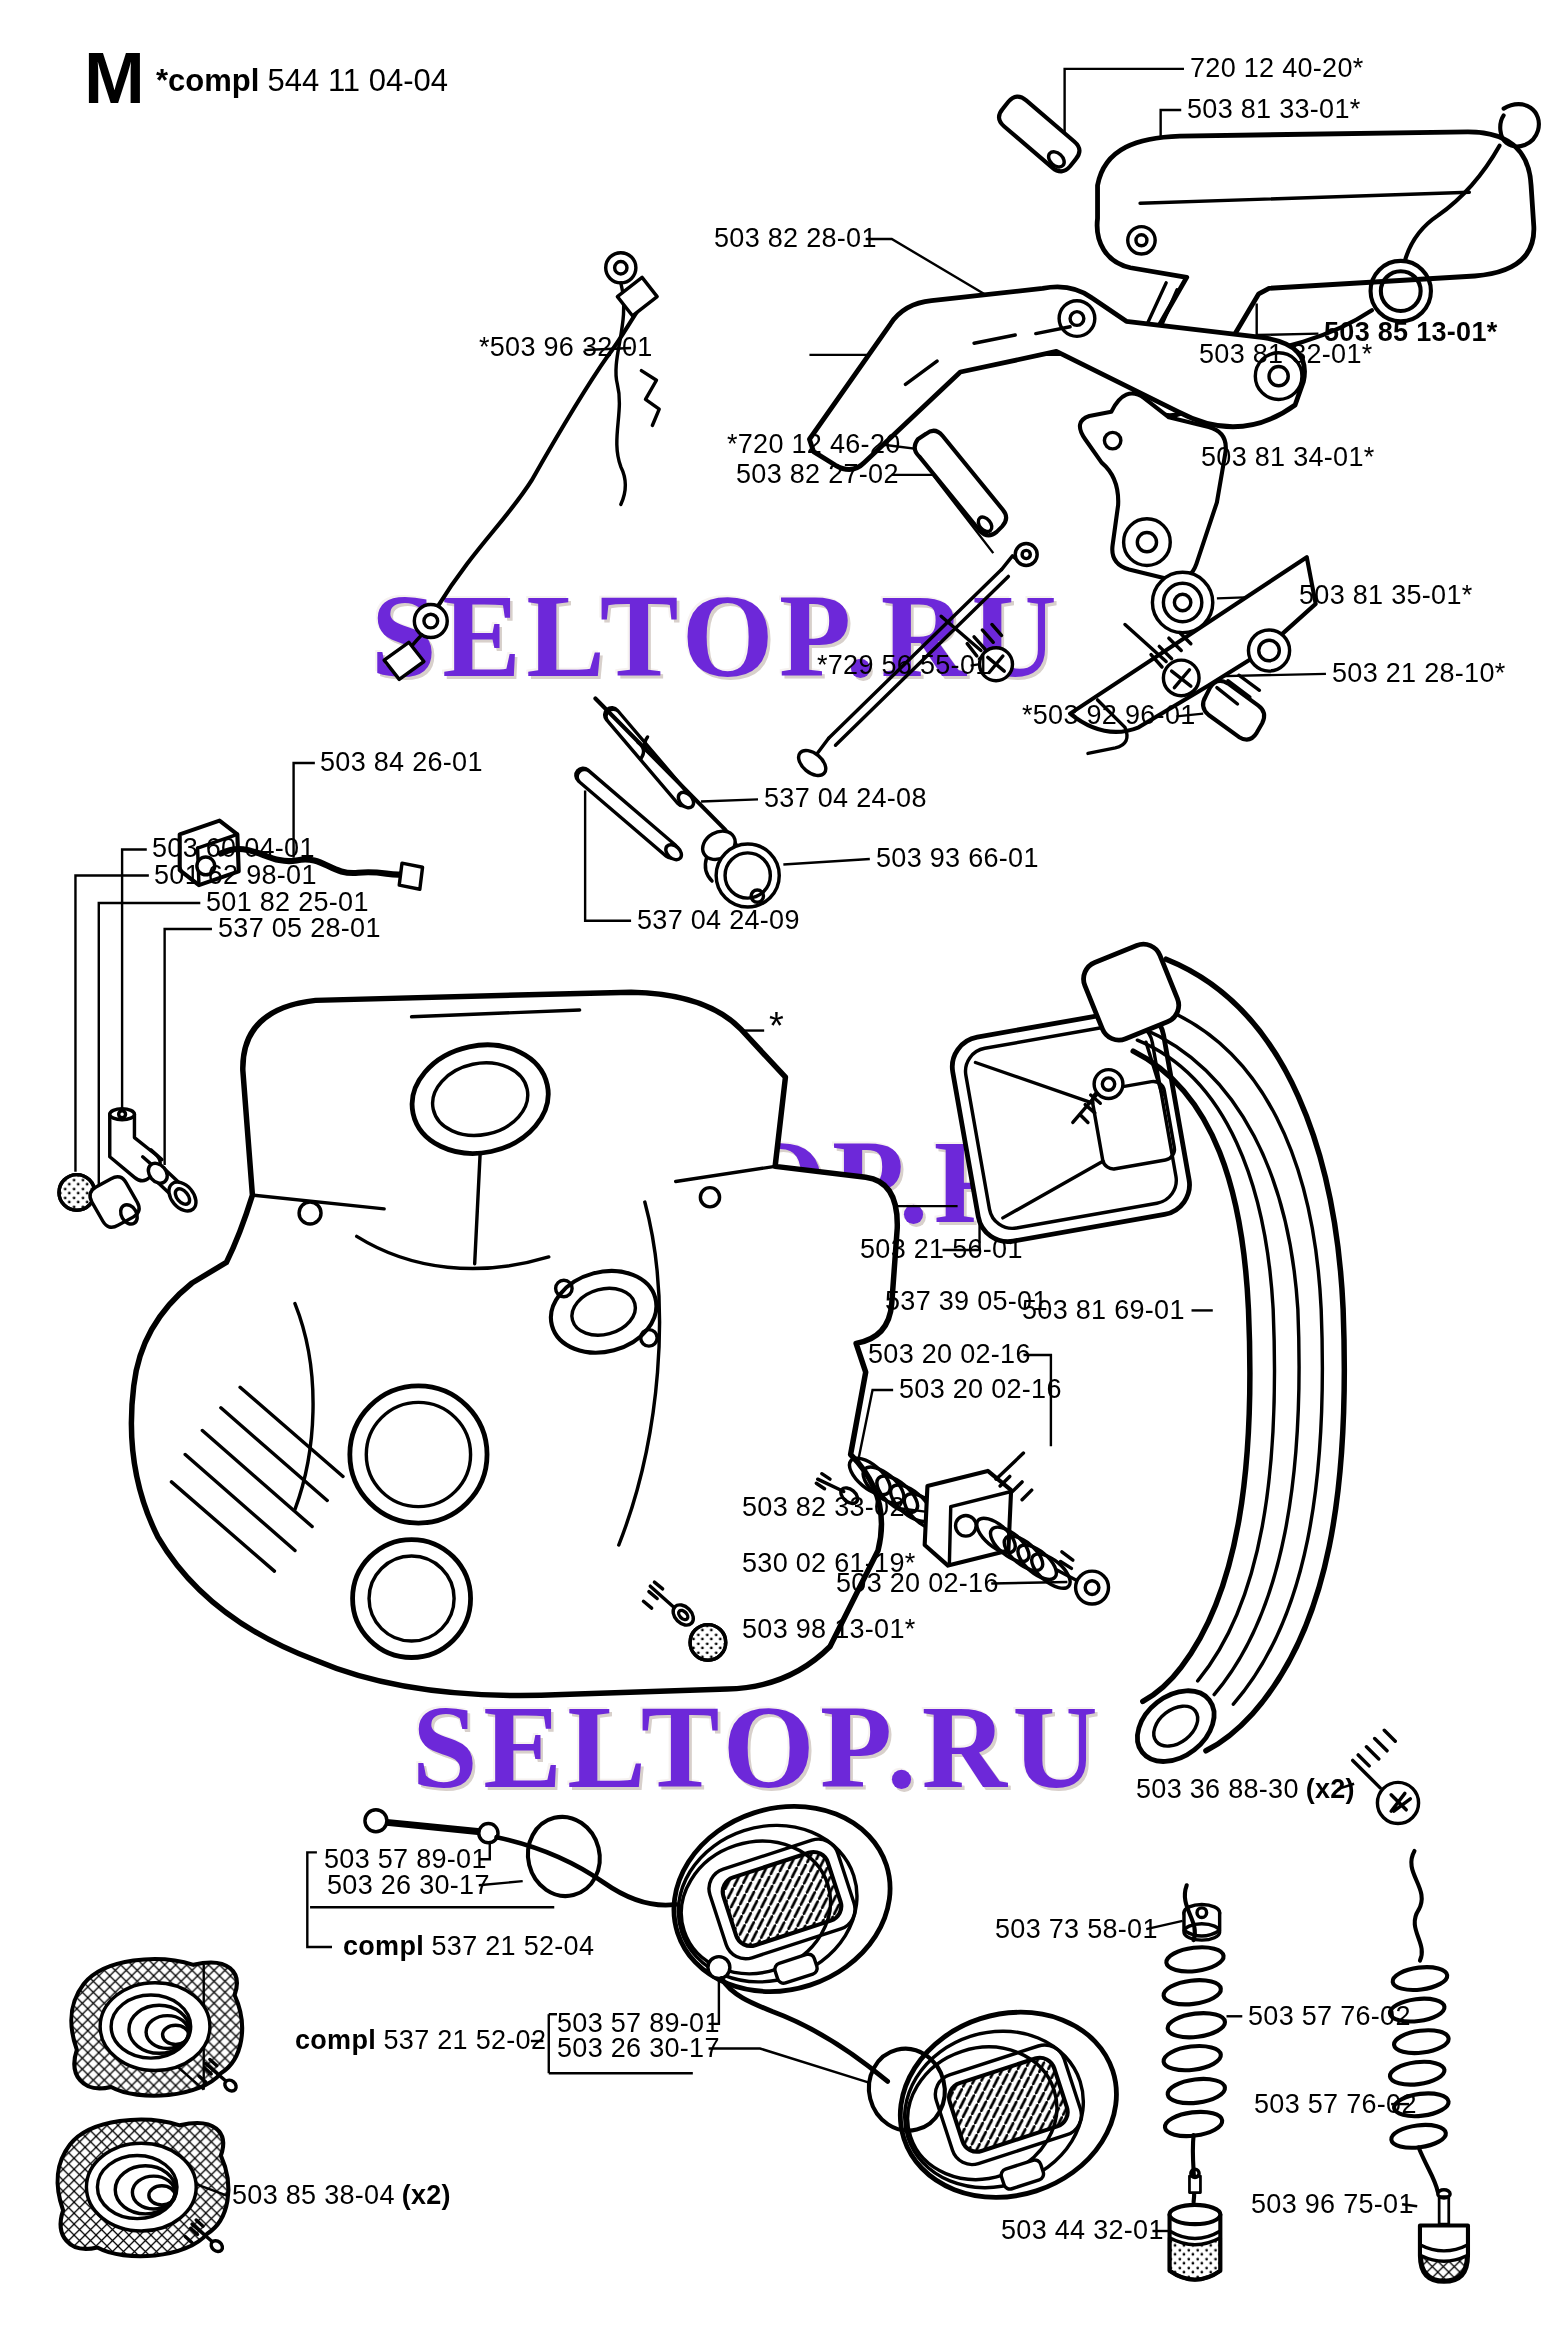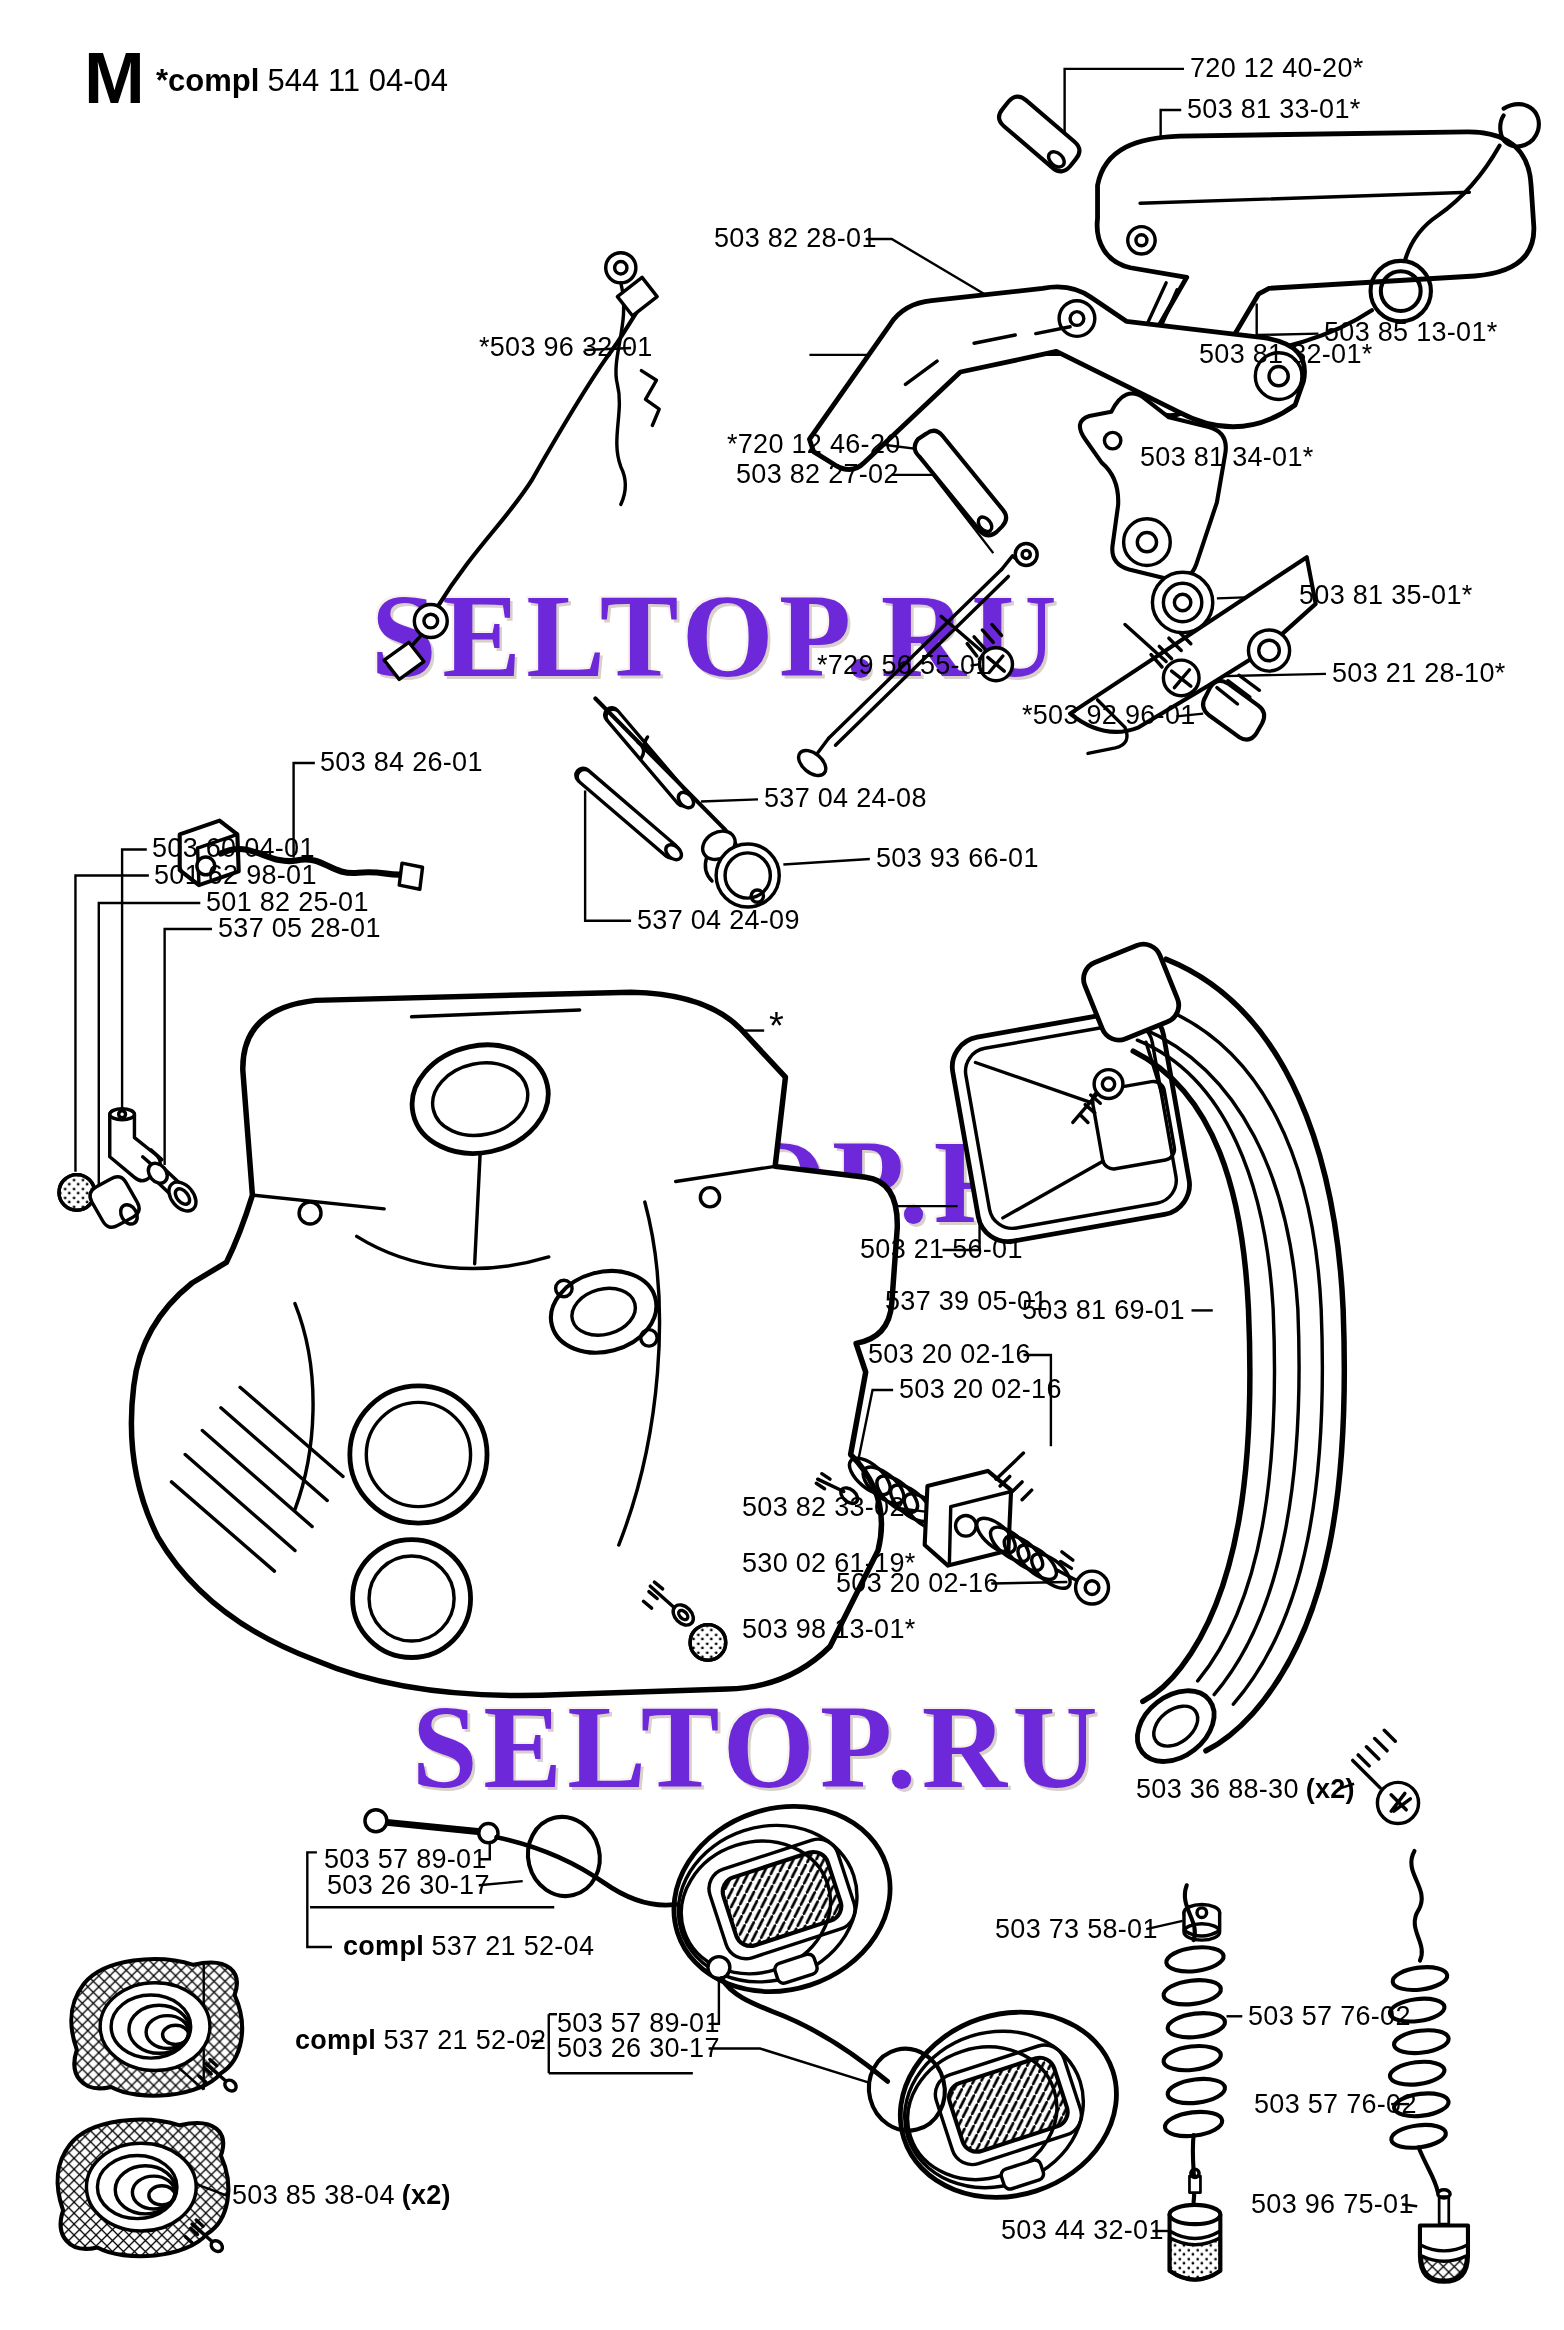--- a/index.html
+++ b/index.html
@@ -427,25 +427,25 @@
         <path fill="none" d="M2070,3272 q35,18 70,0"></path>
         <path d="M2072,3288 q0,36 33,36 q33,0 33,-36 q-33,16 -66,0 z" fill="url(#xh)" stroke-width="5"></path>
       </g>
     </g>
   </svg>
 
   <div class="lbl" style="left:1190px;top:69px;">720 12 40-20*</div>
   <div class="lbl" style="left:1187px;top:110px;">503 81 33-01*</div>
   <div class="lbl" style="left:714px;top:239px;">503 82 28-01</div>
   <div class="lbl" style="left:479px;top:348px;">*503 96 32-01</div>
-  <div class="lbl" style="left:1324px;top:333px;">503 85 13-01*</div>
+  <div class="lbl" style="left:1324px;top:333px;font-weight:bold;">503 85 13-01*</div>
   <div class="lbl" style="left:1199px;top:355px;">503 81 32-01*</div>
   <div class="lbl" style="left:727px;top:445px;">*720 12 46-20</div>
   <div class="lbl" style="left:736px;top:475px;">503 82 27-02</div>
-  <div class="lbl" style="left:1140px;top:458px;text-align:center;">503 81 34-01*</div>
+  <div class="lbl" style="left:1201px;top:458px;text-align:center;">503 81 34-01*</div>
   <div class="lbl" style="left:1299px;top:596px;">503 81 35-01*</div>
   <div class="lbl" style="left:817px;top:666px;">*729 56 55-01</div>
   <div class="lbl" style="left:1332px;top:674px;">503 21 28-10*</div>
   <div class="lbl" style="left:1022px;top:716px;">*503 92 96-01</div>
   <div class="lbl" style="left:320px;top:763px;">503 84 26-01</div>
   <div class="lbl" style="left:152px;top:849px;">503 60 04-01</div>
   <div class="lbl" style="left:154px;top:876px;">501 62 98-01</div>
   <div class="lbl" style="left:206px;top:903px;">501 82 25-01</div>
   <div class="lbl" style="left:218px;top:929px;">537 05 28-01</div>
   <div class="lbl" style="left:764px;top:799px;">537 04 24-08</div>

